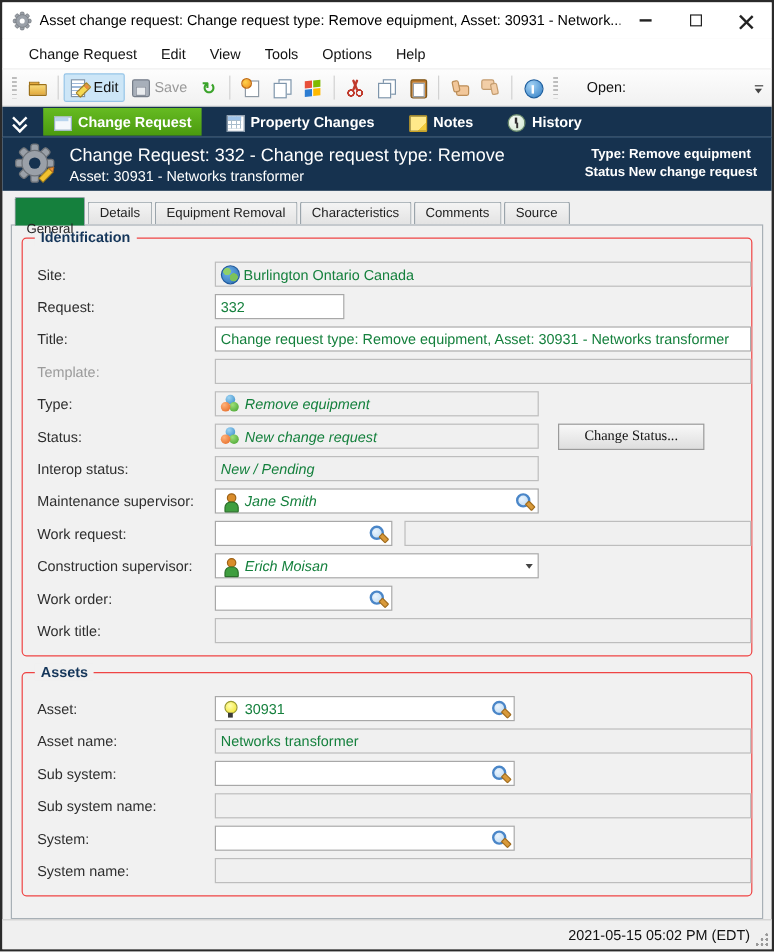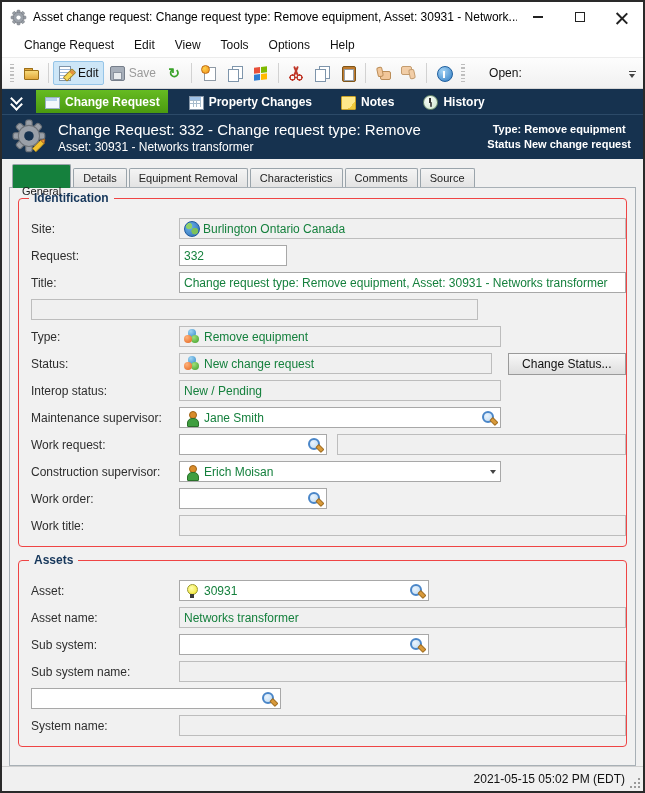--- a/index.html
+++ b/index.html
@@ -142,23 +142,23 @@
   .groupbox + .groupbox{ margin-top:13px; }
   .gb-legend{ position:absolute; top:-8px; left:10px; background:#f1f1f1; padding:0 5px; font-size:12px; font-weight:bold; color:#15365a; }
 
   .frow{ display:flex; align-items:center; height:27px; padding-left:12px; }
   .flabel{ width:148px; font-size:12px; color:#2e2e2e; flex:none; }
   .flabel.disabled{ color:#9b9b9b; }
   .field{ height:21px; border:1px solid #a8a8a8; background:#fff; display:flex; align-items:center; gap:4px; font-size:12px; color:#15803d; padding:0 4px; }
   .field.readonly{ background:#f0f0f0; border-color:#bdbdbd; }
   .field .push{ margin-left:auto; }
   input.field{ display:inline-block; padding:0 4px; font-family:"Liberation Sans", sans-serif; }
-  .w-full{ width:447px; } .w-med{ width:322px; } .w-search{ width:148px; }
+  .w-full{ width:447px; } .w-med{ width:270px;font-style:italic; } .w-search{ width:148px; }
   .w-asset{ width:250px; } .w-req{ width:108px; } .w-comp{ width:289px; margin-left:10px; }
-  .btn{ width:122px; height:22px; margin-left:16px; background:linear-gradient(#f8f8f8,#dedede); border:1px solid #9a9a9a; font-size:12px; color:#111; display:flex; align-items:center; justify-content:center; font-family:Liberation Sans, sans-serif; }
+  .btn{ width:122px; height:22px; margin-left:16px; background:linear-gradient(#f8f8f8,#dedede); border:1px solid #9a9a9a; font-size:12px; color:#111; display:flex; align-items:center; justify-content:center; font-family:Liberation Serif, serif; }
 
   
   .statusbar{ height:25px; background:#f0f0f0; border-top:1px solid #cfcfcf; display:flex; align-items:center; justify-content:flex-end; padding-right:18px; font-size:12px; color:#111; flex:none; position:relative; }
   .resize-grip{ position:absolute; right:2px; bottom:2px; width:13px; height:13px; background:
      radial-gradient(circle at 11px 3px, #9a9a9a 1.1px, transparent 1.3px),
      radial-gradient(circle at 11px 7px, #9a9a9a 1.1px, transparent 1.3px),
      radial-gradient(circle at 7px 7px,  #9a9a9a 1.1px, transparent 1.3px),
      radial-gradient(circle at 11px 11px,#9a9a9a 1.1px, transparent 1.3px),
      radial-gradient(circle at 7px 11px, #9a9a9a 1.1px, transparent 1.3px),
      radial-gradient(circle at 3px 11px, #9a9a9a 1.1px, transparent 1.3px); }
@@ -335,20 +335,21 @@
           <span class="flabel">Request:</span>
           <input class="field w-req" value="332" style="">
         </div>
 
         <div class="frow">
           <span class="flabel">Title:</span>
           <input class="field w-full" value="Change request type: Remove equipment, Asset: 30931 - Networks transformer" style="">
         </div>
 
         <div class="frow">
+          <span class="flabel disabled">Template:</span>
           <div class="field readonly w-full">
             <span></span>
           </div>
         </div>
 
         <div class="frow">
           <span class="flabel">Type:</span>
           <div class="field readonly w-med">
             <span class="ico ico-balls">
                 <i></i>
@@ -448,20 +449,21 @@
         </div>
 
         <div class="frow">
           <span class="flabel">Sub system name:</span>
           <div class="field readonly w-full">
             <span></span>
           </div>
         </div>
 
         <div class="frow">
+          <span class="flabel">System:</span>
           <div class="field w-asset">
             <span></span>
             <span class="ico ico-search push"></span>
           </div>
         </div>
 
         <div class="frow">
           <span class="flabel">System name:</span>
           <div class="field readonly w-full">
             <span></span>

